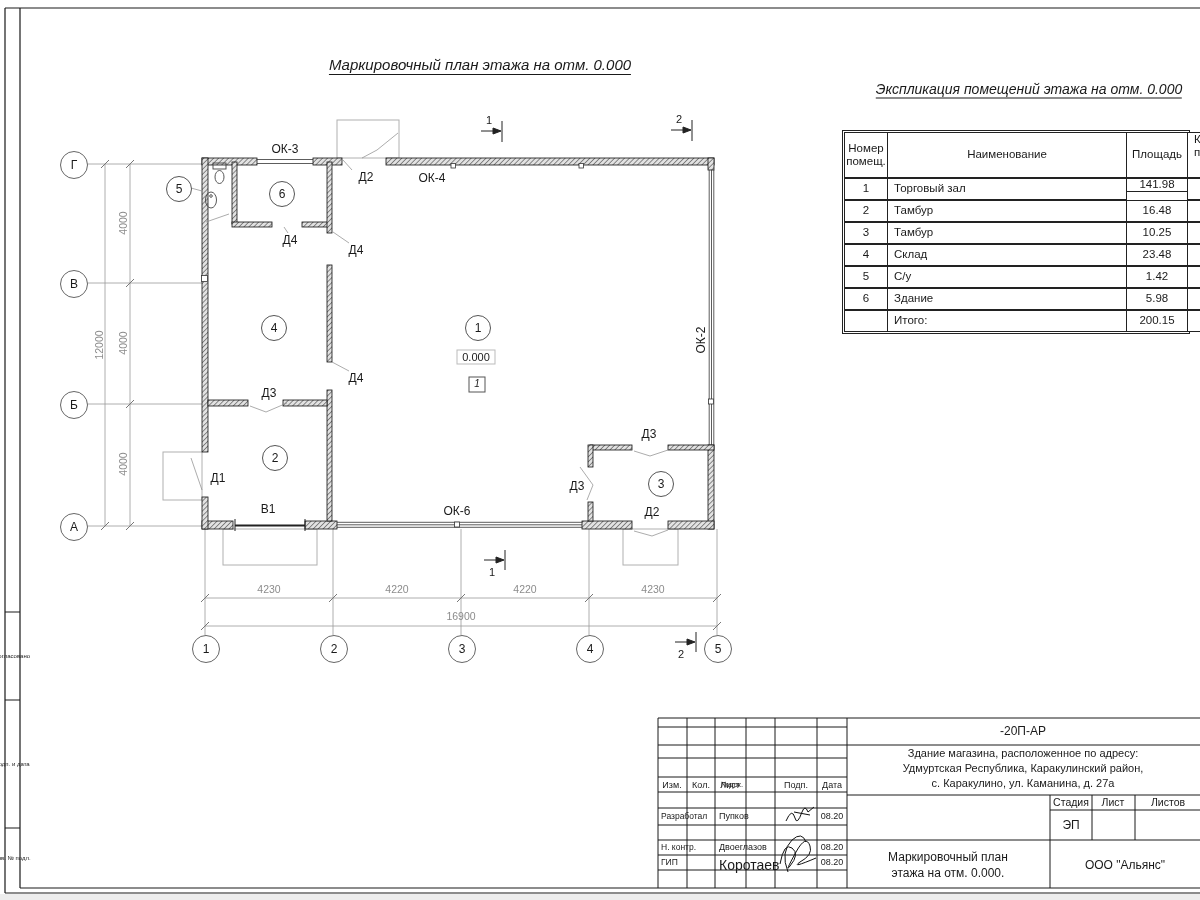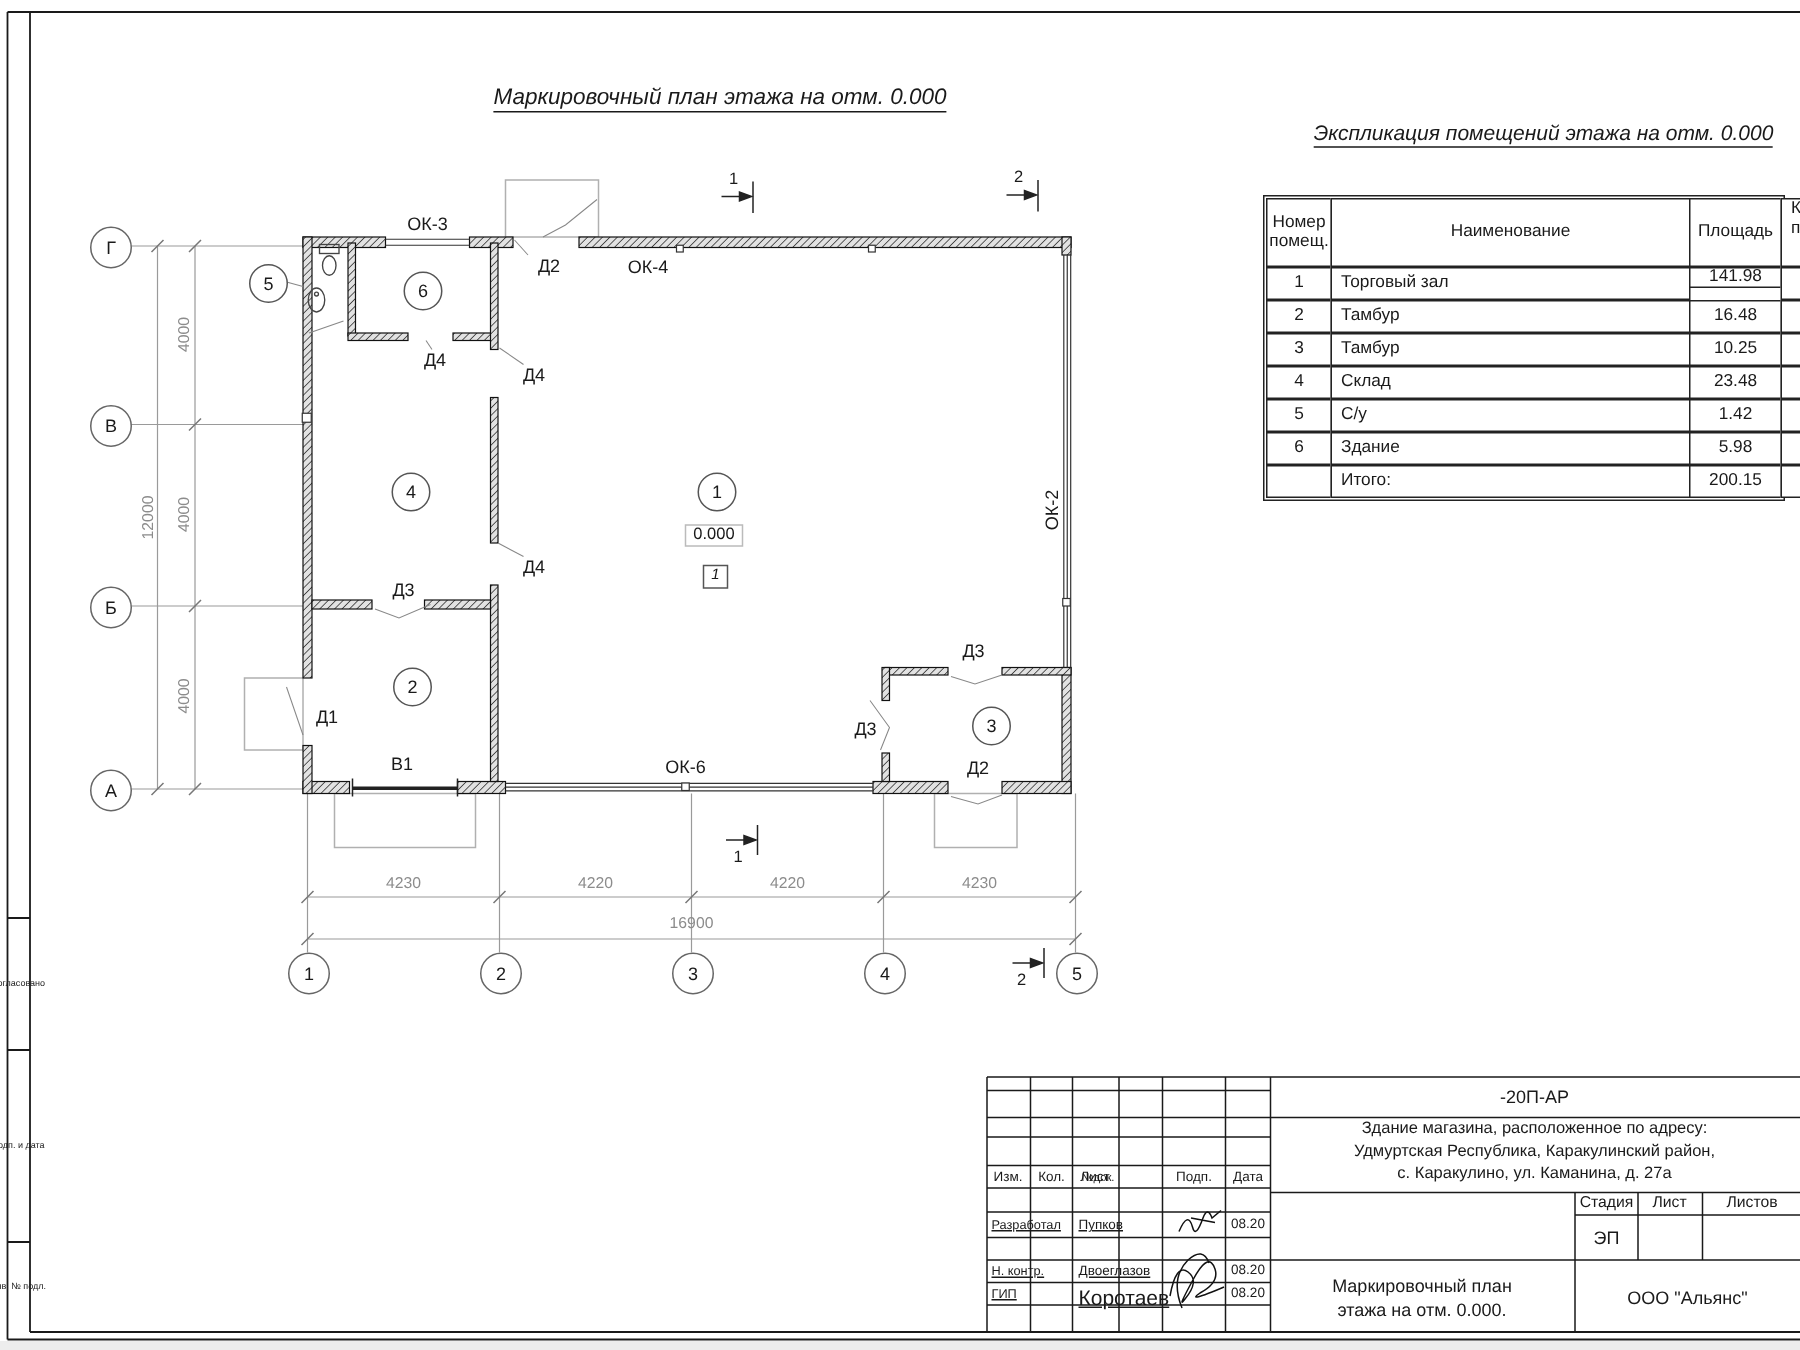--- a/index.html
+++ b/index.html
@@ -11,21 +11,21 @@
   .sec{font-size:11px;}
   .title{font-style:italic;font-size:15px;border-bottom:1px solid #1a1a1a;padding-bottom:2px;}
   .title2{font-style:italic;font-size:14px;border-bottom:1px solid #1a1a1a;padding-bottom:2px;}
   .circle{position:absolute;border:1px solid #666;border-radius:50%;background:#fff;
           display:flex;align-items:center;justify-content:center;font-size:12px;line-height:1;}
   .roomc{border-color:#555;}
   .tcell{position:absolute;box-sizing:border-box;border:1px solid #222;display:flex;
          align-items:center;justify-content:center;font-size:11.5px;background:#fff;line-height:1.15;}
   .tleft{justify-content:flex-start;padding-left:6px;}
   .tb{position:absolute;transform:translate(-50%,-50%);white-space:nowrap;line-height:1;}
-  .tbl{position:absolute;white-space:nowrap;line-height:1;text-decoration:underline;}
+  .tbl{position:absolute;white-space:nowrap;line-height:1;}
   svg{position:absolute;left:0;top:0;}
 </style>
 </head>
 <body>
 
 <svg width="1200" height="900">
   <defs>
     <pattern id="hatch" width="3.5" height="3.5" patternUnits="userSpaceOnUse" patternTransform="rotate(45)">
       <rect width="3.5" height="3.5" fill="#e2e2e2"></rect>
       <line x1="0" y1="0" x2="0" y2="3.5" stroke="#3a3a3a" stroke-width="1.1"></line>

